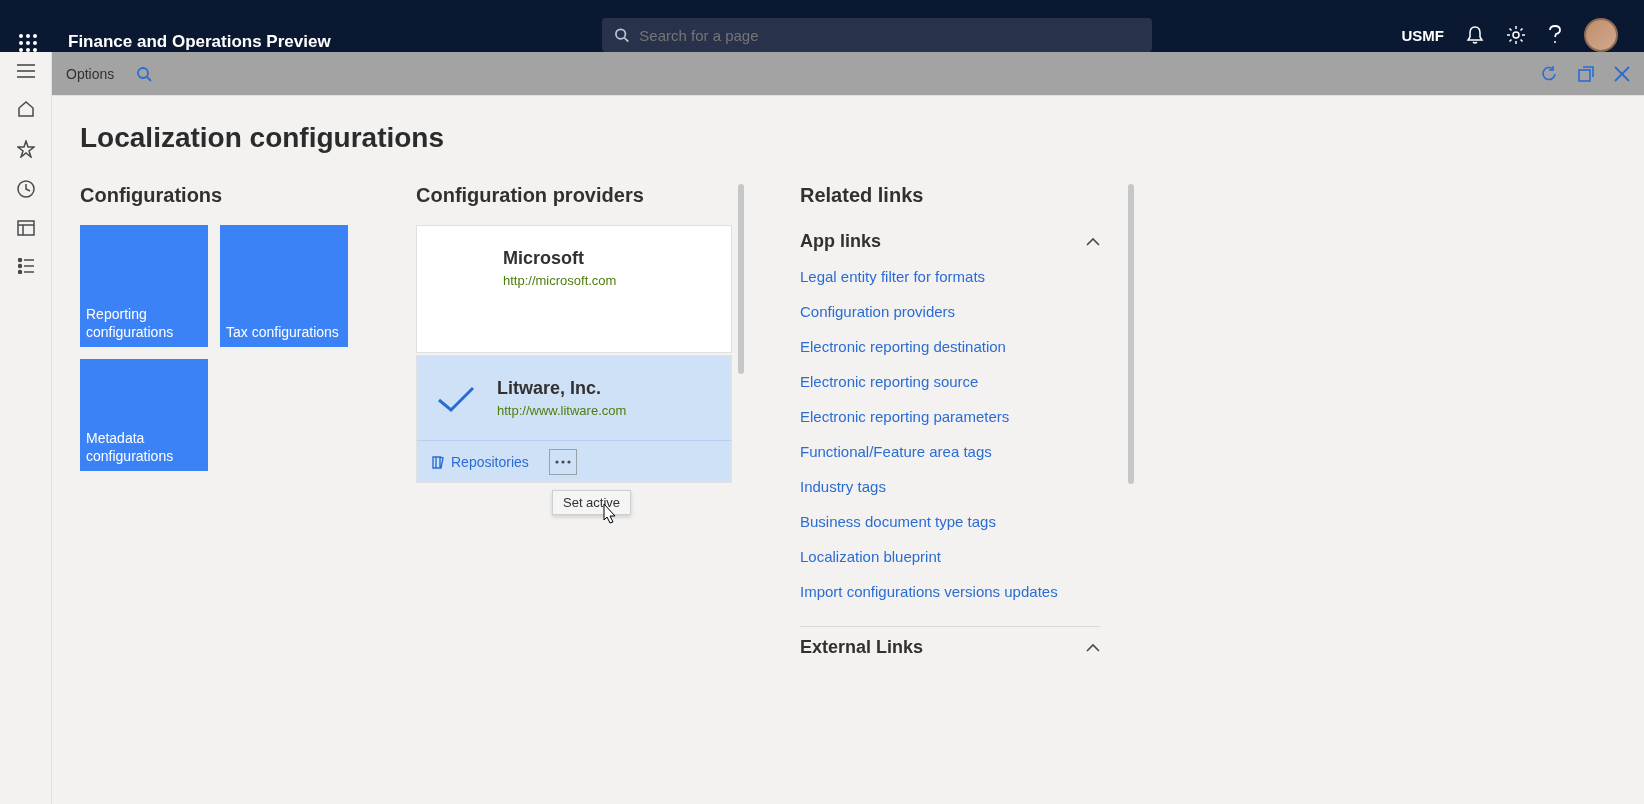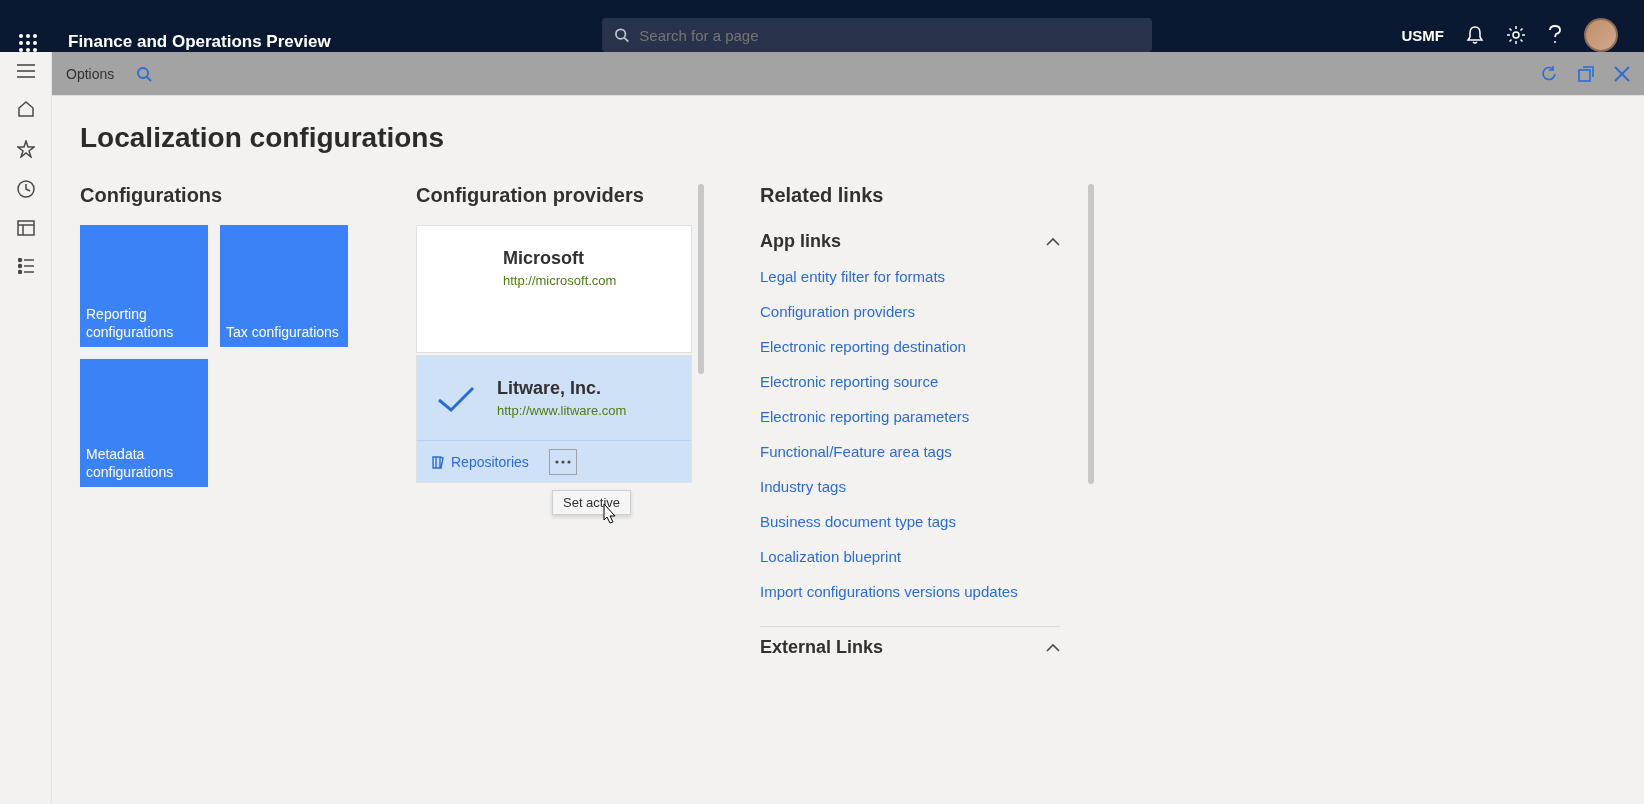--- a/index.html
+++ b/index.html
@@ -28,23 +28,23 @@
 .cmdbar-right{display:flex;align-items:center;gap:20px;color:#2b6cd3}
 .cmdbar-right .ci{cursor:pointer;display:flex}
 
 .page{flex:1;background:#f3f2f1;padding:26px 28px;overflow:auto}
 .page-title{font-size:28px;font-weight:600;color:#2b2b2b}
 .cols{display:flex;margin-top:30px;gap:56px}
 .col h2{font-size:20px;font-weight:600;color:#323130;margin-bottom:18px}
 
 .tiles{display:flex;flex-wrap:wrap;gap:12px;width:280px}
 .tile{width:128px;height:122px;background:#3b82f6;color:#fff;display:flex;align-items:flex-end;padding:6px;font-size:14px;cursor:pointer;line-height:1.25}
-.tile.big{height:128px}
-
-.providers{width:276px;display:flex;flex-direction:column;gap:2px;position:relative}
+.tile.big{height:112px}
+
+.providers{width:316px;display:flex;flex-direction:column;gap:2px;position:relative}
 .provider{height:128px;border:1px solid #e1e1e1;background:#fff;display:flex;flex-direction:column;cursor:pointer}
 .provider .body{flex:1;display:flex;align-items:flex-start;padding:22px 18px}
 .provider.selected{background:#cfe1f7}
 .provider .info{margin-left:14px}
 .provider .pname{font-size:18px;font-weight:600;color:#323130}
 .provider .purl{font-size:13px;color:#4d7c0f;margin-top:4px}
 .provider .footer{display:flex;align-items:center;padding:8px 14px;gap:20px;border-top:1px solid transparent}
 .provider.selected .footer{border-top:1px solid #b6d0ef}
 .repo-link{color:#2b6cd3;font-size:14px;display:flex;align-items:center;gap:6px}
 .more-btn{width:28px;height:26px;border:1px solid #9aa2aa;display:flex;align-items:center;justify-content:center;background:#cfe1f7;cursor:pointer}

